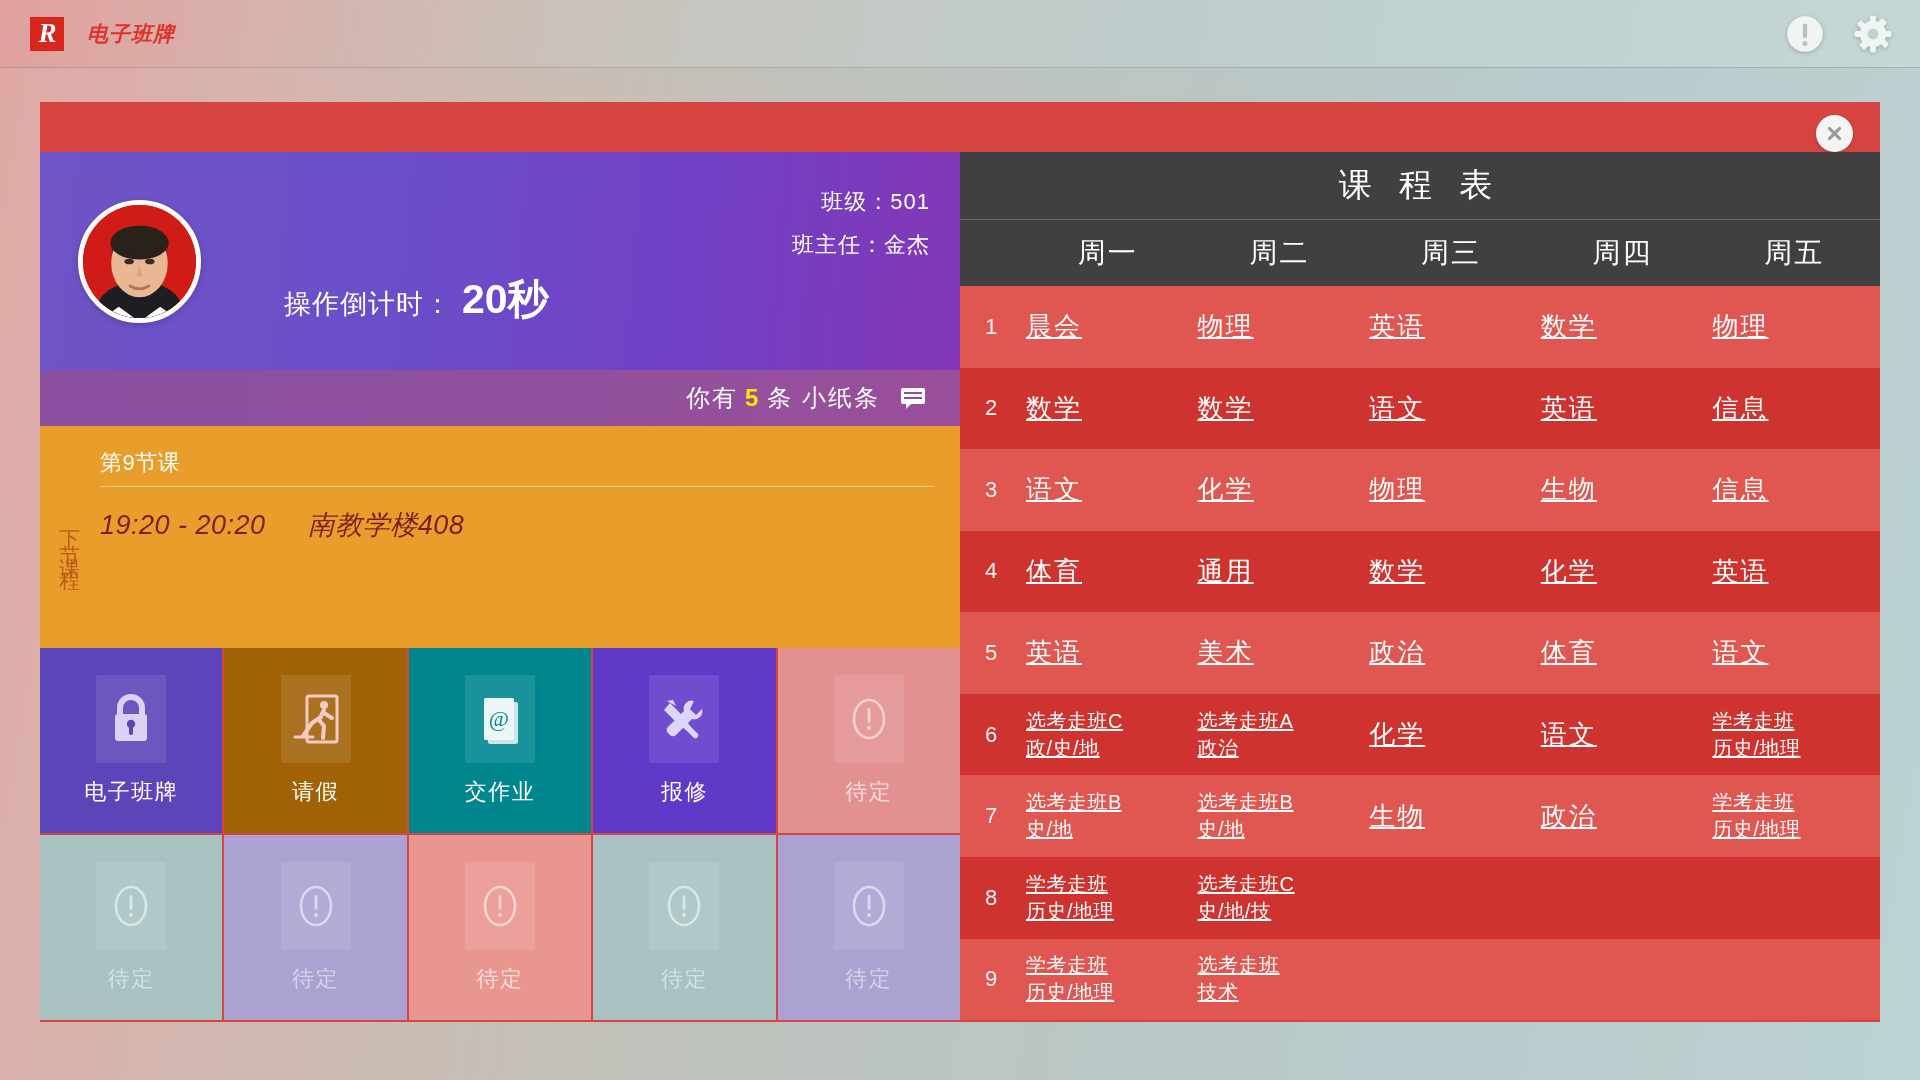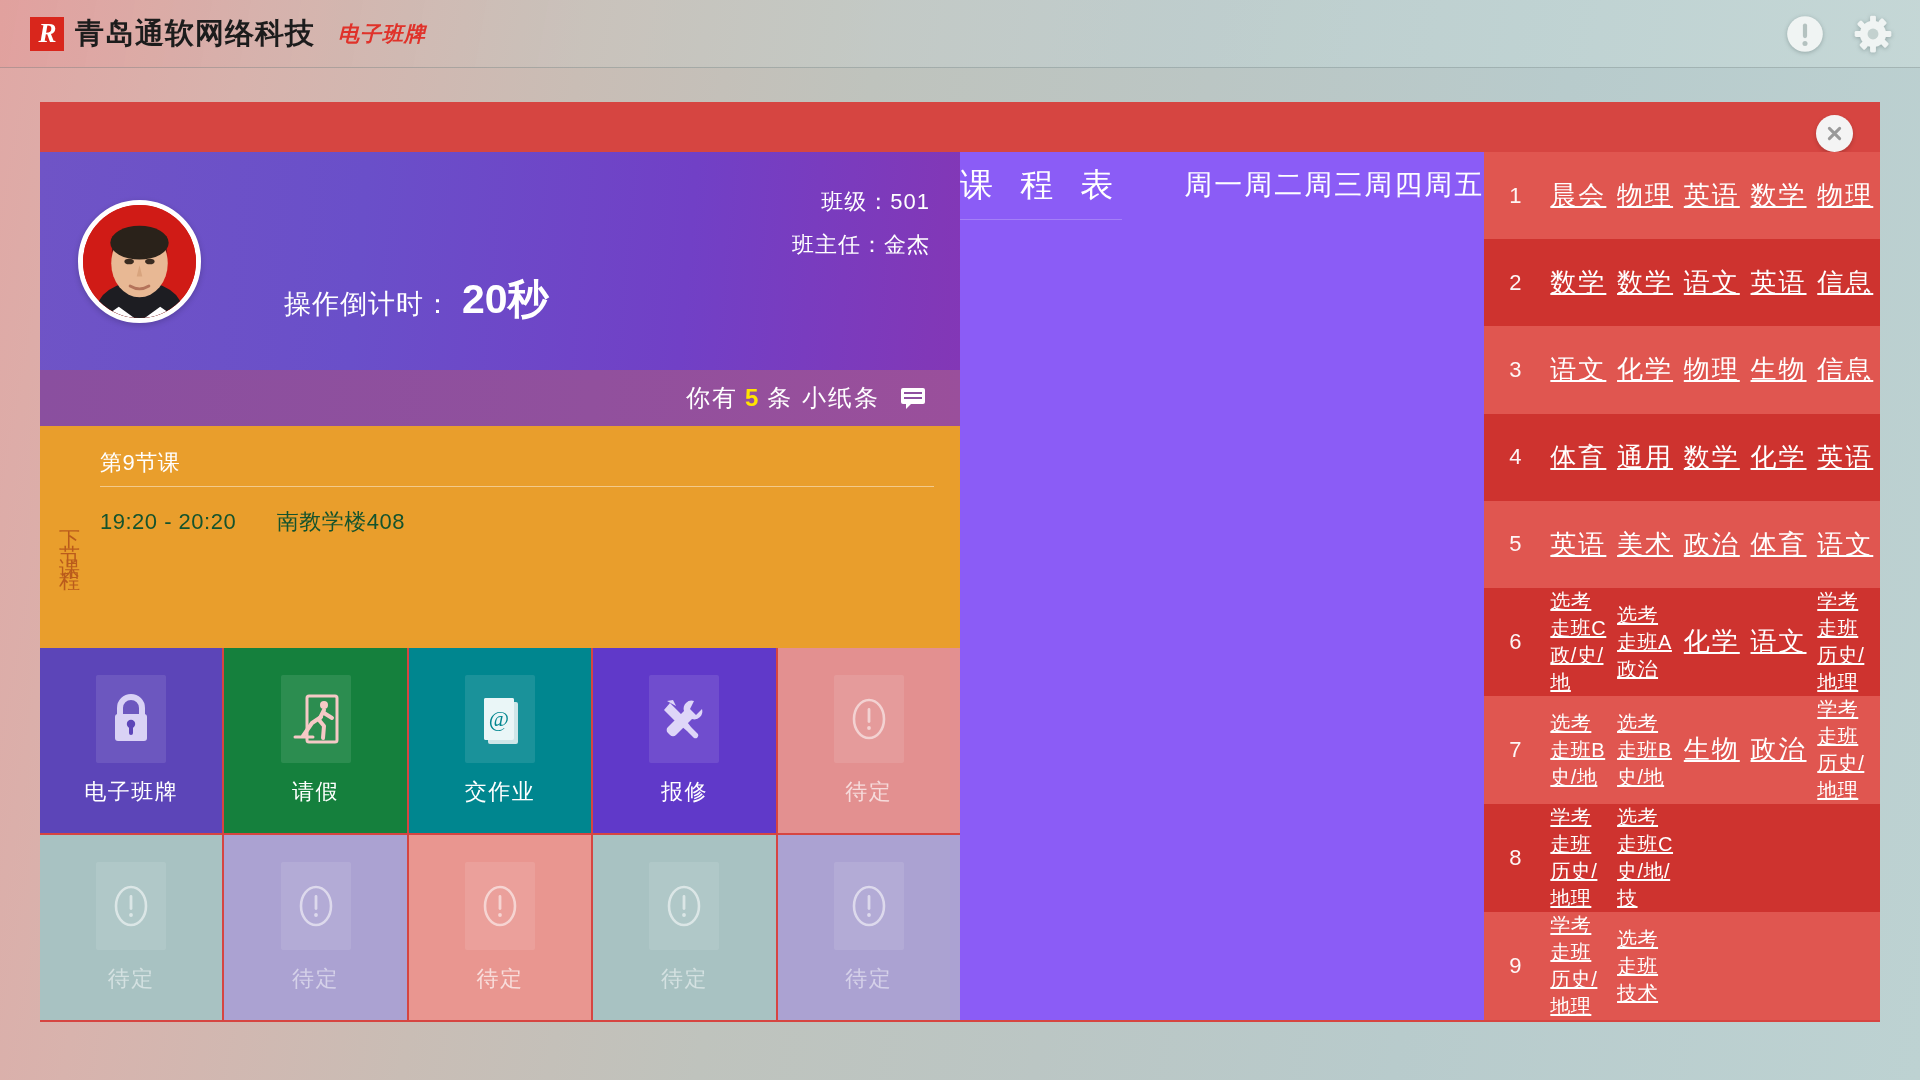--- a/index.html
+++ b/index.html
@@ -241,24 +241,25 @@
   .nc-title {
     font-size: 48px;
     color: #ffffff;
     font-weight: 400;
     padding: 24px 0 26px 0;
     border-bottom: 1px solid rgba(255,255,255,0.45);
     letter-spacing: 3px;
     line-height: 1.05;
   }
   .nc-foot {
-    font-size: 22px;
-    color: #14532d;
+    font-size: 27px;
+    color: #7f1d1d;
     padding-top: 20px;
     letter-spacing: 0.5px;
+    font-style: italic;
   }
   .nc-foot .nc-room { margin-left: 34px; }
 
   
   .action-grid {
     flex: 1;
     display: grid;
     grid-template-columns: repeat(5, 1fr);
     grid-template-rows: 1fr 1fr;
     gap: 2px;
@@ -288,24 +289,24 @@
     letter-spacing: 1.5px;
   }
   .act.dim .act-label { color: rgba(255,255,255,0.50); }
   .act.dim2 .act-label { color: rgba(255,255,255,0.68); }
 
   
   .timetable {
     position: absolute;
     left: 960px; top: 152px;
     width: 920px; height: 868px;
-    background: #8b5cf6;
+    background: #404040;
     z-index: 5;
     display: flex;
-    flex-direction: row;
+    flex-direction: column;
     overflow: hidden;
   }
   .tt-title {
     height: 68px;
     display: flex;
     align-items: center;
     justify-content: center;
     color: #ffffff;
     font-size: 33px;
     letter-spacing: 9px;
@@ -349,21 +350,20 @@
   }
   .tt-cell.two-line { font-size: 20px; letter-spacing: 0.5px; }
   .tt-cell .l2 { display: block; }
 </style>
 </head>
 <body>
 
 <div class="topbar">
   <div class="brand">
     <div class="brand-logo">R</div>
-    <div class="brand-name">青岛通软网络科技</div>
     <div class="brand-sub">电子班牌</div>
   </div>
   <div class="topbar-actions">
     <svg class="tb-icon" viewBox="0 0 40 40">
       <circle cx="20" cy="20" r="17" fill="#f0f4f3"></circle>
       <rect x="18" y="10" width="4" height="14" rx="2" fill="#b4c2c0"></rect>
       <circle cx="20" cy="29" r="2.4" fill="#b4c2c0"></circle>
     </svg>
     <svg class="tb-icon" viewBox="0 0 40 40">
       <g fill="#f0f4f3">
@@ -455,21 +455,21 @@
         <svg width="46" height="52" viewBox="0 0 46 52">
           <path d="M12 22 V15 a11 11 0 0 1 22 0 V22" stroke="#d9d2f5" stroke-width="6" fill="none"></path>
           <rect x="7" y="21" width="32" height="27" rx="3" fill="#d9d2f5"></rect>
           <circle cx="23" cy="31" r="4.2" fill="#5c45b8"></circle>
           <rect x="21" y="33" width="4" height="9" rx="2" fill="#5c45b8"></rect>
         </svg>
       </div>
       <div class="act-label">电子班牌</div>
     </div>
 
-    <div class="act" style="background:#15803d">
+    <div class="act" style="background:#a16207">
       <div class="act-icon-box">
         <svg width="50" height="52" viewBox="0 0 50 52">
           <rect x="16" y="3" width="30" height="46" rx="2" fill="none" stroke="#f6c9c6" stroke-width="3"></rect>
           <circle cx="33" cy="12" r="4" fill="#f6c9c6"></circle>
           <path d="M33 17 L28 27 L33 33 L32 45" stroke="#f6c9c6" stroke-width="4" fill="none" stroke-linecap="round" stroke-linejoin="round"></path>
           <path d="M30 24 L21 30 L12 43" stroke="#f6c9c6" stroke-width="4" fill="none" stroke-linecap="round" stroke-linejoin="round"></path>
           <path d="M33 20 L41 25" stroke="#f6c9c6" stroke-width="4" fill="none" stroke-linecap="round"></path>
           <path d="M4 44 L22 44" stroke="#f6c9c6" stroke-width="3" fill="none" stroke-linecap="round"></path>
         </svg>
       </div>

